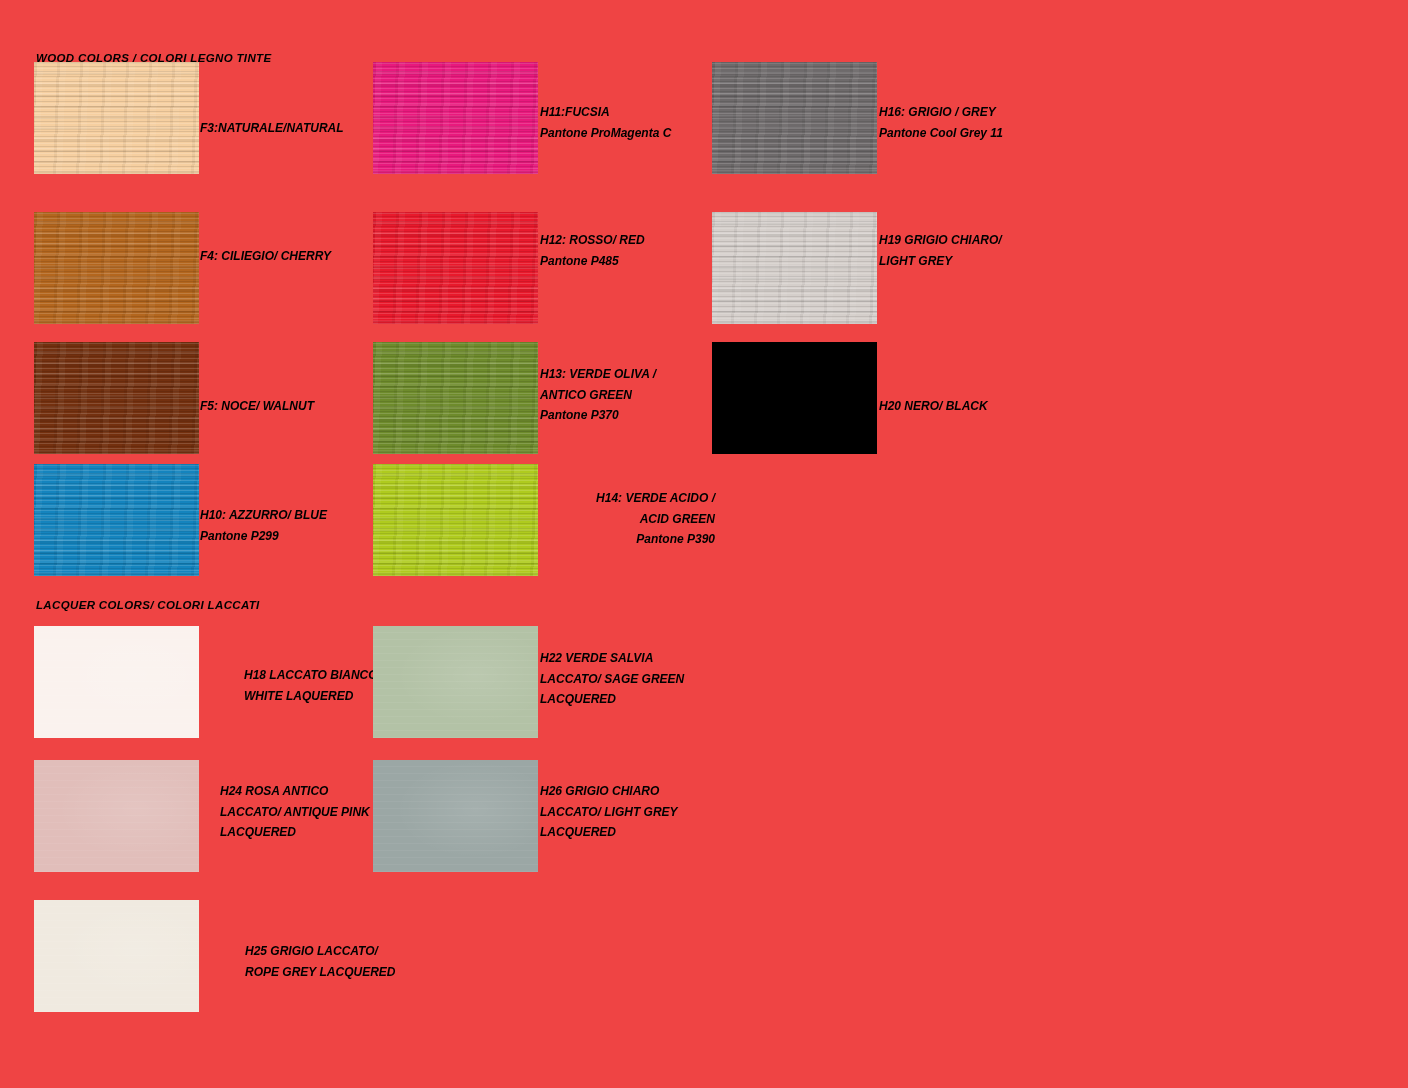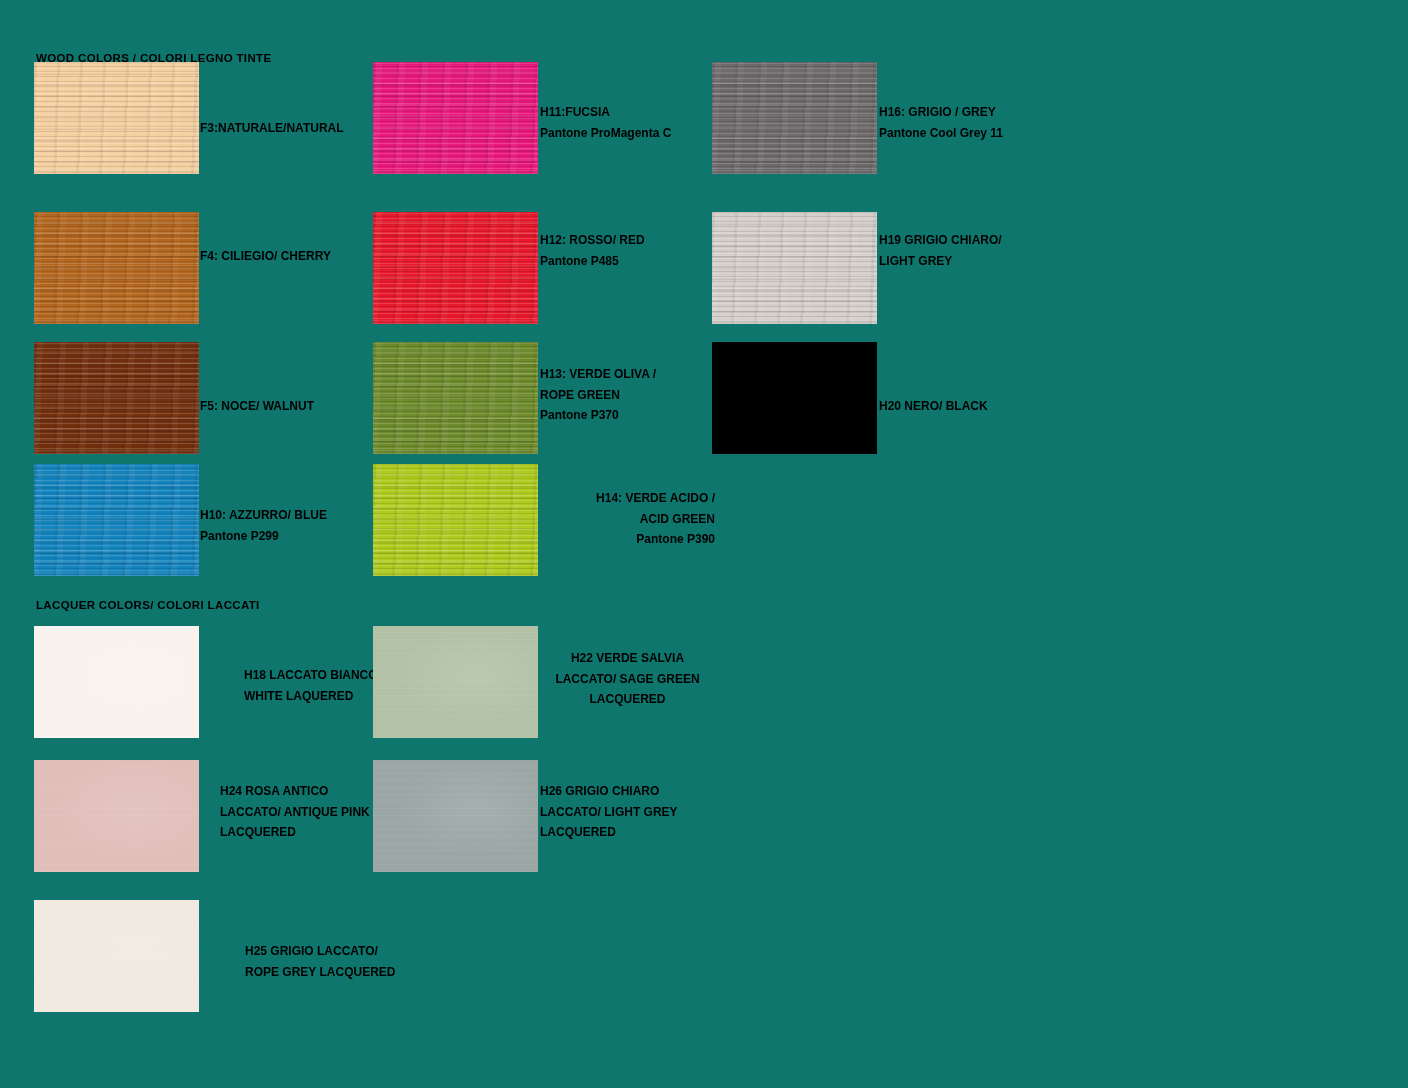--- a/index.html
+++ b/index.html
@@ -11,21 +11,22 @@
   body {
     width: 1408px;
     height: 1088px;
     position: relative;
     font-family: "Liberation Sans", sans-serif;
     -webkit-font-smoothing: none;
   }
   .page {
     position: absolute;
     inset: 0;
-    background: #0f766e;
+    background: #ef4444;
+    font-style: italic;
   }
   .section-header {
     position: absolute;
     font-family: "Liberation Sans", sans-serif;
     font-weight: bold;
     font-size: 11.5px;
     letter-spacing: 0.35px;
     color: #000000;
     white-space: nowrap;
   }
@@ -149,21 +150,21 @@
         <div class="grain wood"></div>
       </div>
       <div class="label" style="left: 200px; top: 396px; width: 180px;">
         <span class="ln">F5: NOCE/ WALNUT</span>
       </div>
       <div class="swatch" style="left: 373px; top: 342px; width: 165px; height: 112px; background: rgb(110, 139, 44);">
         <div class="grain wood"></div>
       </div>
       <div class="label" style="left: 540px; top: 364px; width: 175px;">
         <span class="ln j">H13: VERDE OLIVA /</span>
-        <span class="ln j">ROPE GREEN</span>
+        <span class="ln j">ANTICO GREEN</span>
         <span class="ln">Pantone P370</span>
       </div>
       <div class="swatch" style="left: 712px; top: 342px; width: 165px; height: 112px; background: rgb(0, 0, 0);">
         <div class="grain flat"></div>
       </div>
       <div class="label" style="left: 879px; top: 396px; width: 183px;">
         <span class="ln">H20 NERO/ BLACK</span>
       </div>
       <div class="swatch" style="left: 34px; top: 464px; width: 165px; height: 112px; background: rgb(20, 132, 190);">
         <div class="grain wood"></div>
@@ -183,21 +184,21 @@
       <div class="swatch" style="left: 34px; top: 626px; width: 165px; height: 112px; background: rgb(250, 242, 238);">
         <div class="grain lacquer"></div>
       </div>
       <div class="label" style="left: 200px; top: 665px; width: 178px; padding-left: 44px;">
         <span class="ln j">H18 LACCATO BIANCO /</span>
         <span class="ln">WHITE LAQUERED</span>
       </div>
       <div class="swatch" style="left: 373px; top: 626px; width: 165px; height: 112px; background: rgb(179, 194, 166);">
         <div class="grain lacquer"></div>
       </div>
-      <div class="label" style="left: 540px; top: 648px; width: 175px; text-align: center;">
+      <div class="label" style="left: 540px; top: 648px; width: 175px;">
         <span class="ln j">H22 VERDE SALVIA</span>
         <span class="ln j">LACCATO/ SAGE GREEN</span>
         <span class="ln">LACQUERED</span>
       </div>
       <div class="swatch" style="left: 34px; top: 760px; width: 165px; height: 112px; background: rgb(225, 190, 186);">
         <div class="grain lacquer"></div>
       </div>
       <div class="label" style="left: 200px; top: 781px; width: 173px; padding-left: 20px;">
         <span class="ln j">H24 ROSA ANTICO</span>
         <span class="ln j">LACCATO/ ANTIQUE PINK</span>

